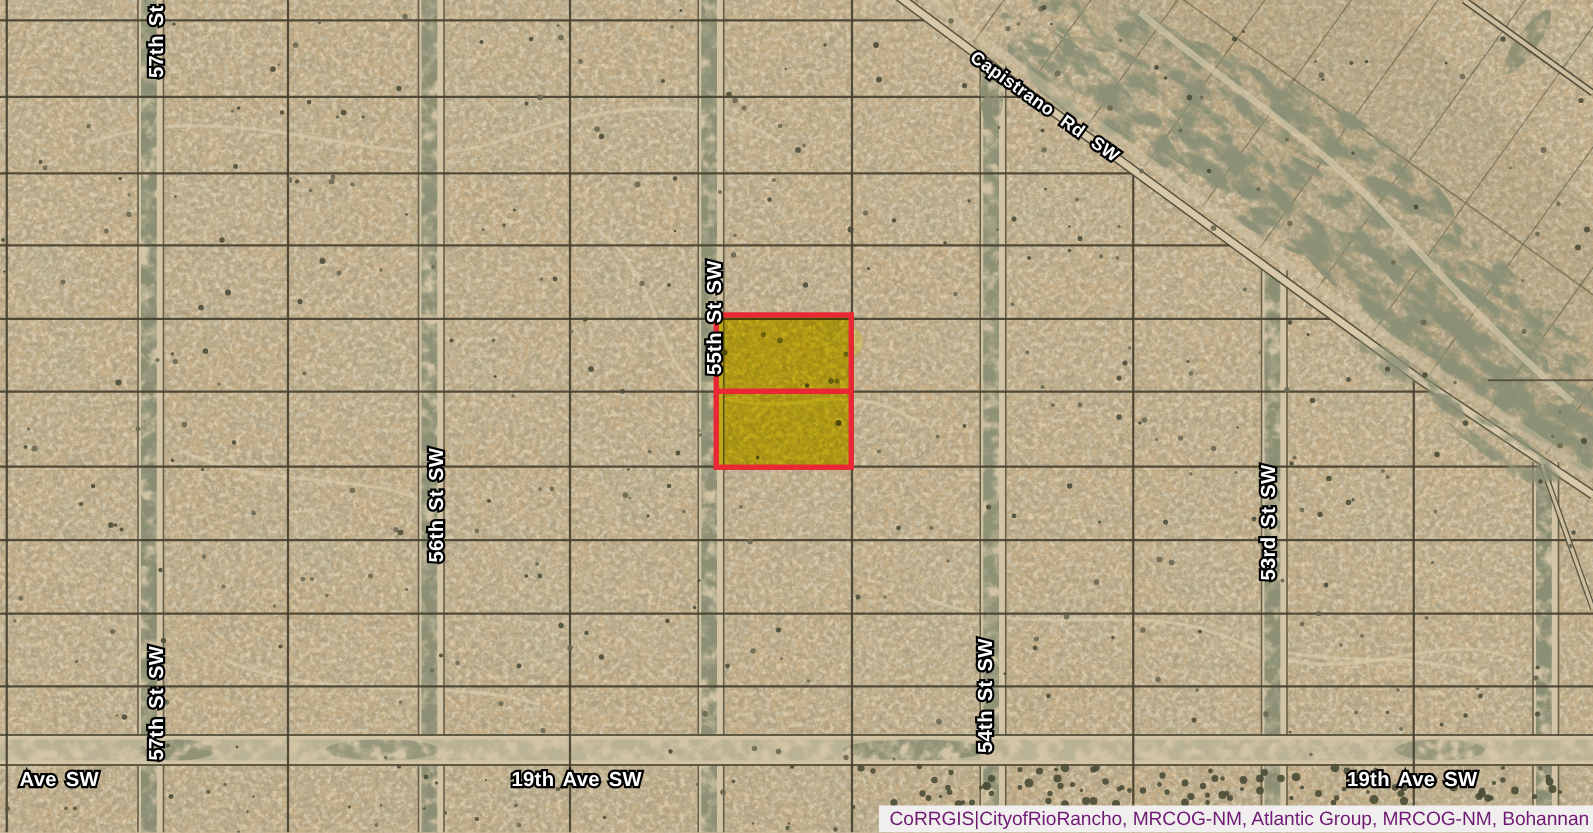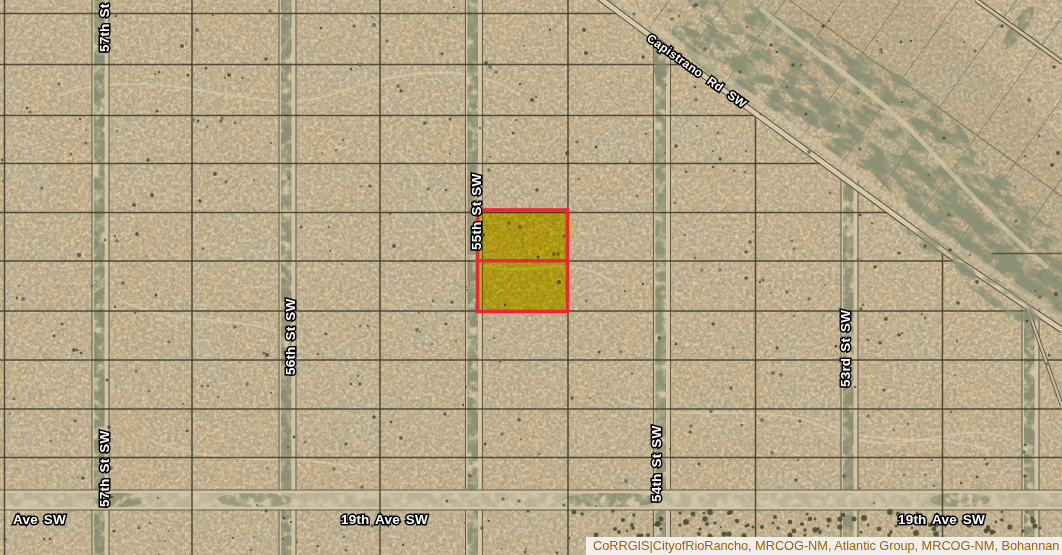--- a/index.html
+++ b/index.html
@@ -1,15 +1,15 @@
 <!DOCTYPE html>
 <html><head><meta charset="utf-8"><style>
 html,body{margin:0;padding:0;background:#ccb28a;}
 #map{position:relative;width:1062px;height:555px;overflow:hidden;font-family:"Liberation Sans",sans-serif;}
-#attr{position:absolute;left:586px;top:536.5px;width:476px;height:18.5px;background:#f0efee;color:#a16207;font-size:12.8px;letter-spacing:-0.05px;line-height:18px;padding-left:7px;box-sizing:border-box;white-space:nowrap;}
+#attr{position:absolute;left:586px;top:536.5px;width:476px;height:18.5px;background:#f0efee;color:#701a75;font-size:12.8px;letter-spacing:-0.05px;line-height:18px;padding-left:7px;box-sizing:border-box;white-space:nowrap;}
 </style></head>
 <body>
 <div id="map">
 <svg width="1062" height="555" viewBox="0 0 1062 555" style="position:absolute;top:0;left:0">
 <defs>
 <filter id="mo" x="0" y="0" width="100%" height="100%">
   <feTurbulence type="fractalNoise" baseFrequency="0.018 0.018" numOctaves="3" seed="7"></feTurbulence>
   <feColorMatrix type="matrix" values="0 0 0 0 0.54  0 0 0 0 0.49  0 0 0 0 0.34  0 0 0 1.5 -0.45"></feColorMatrix>
 </filter>
 <filter id="m1" x="0" y="0" width="100%" height="100%">

